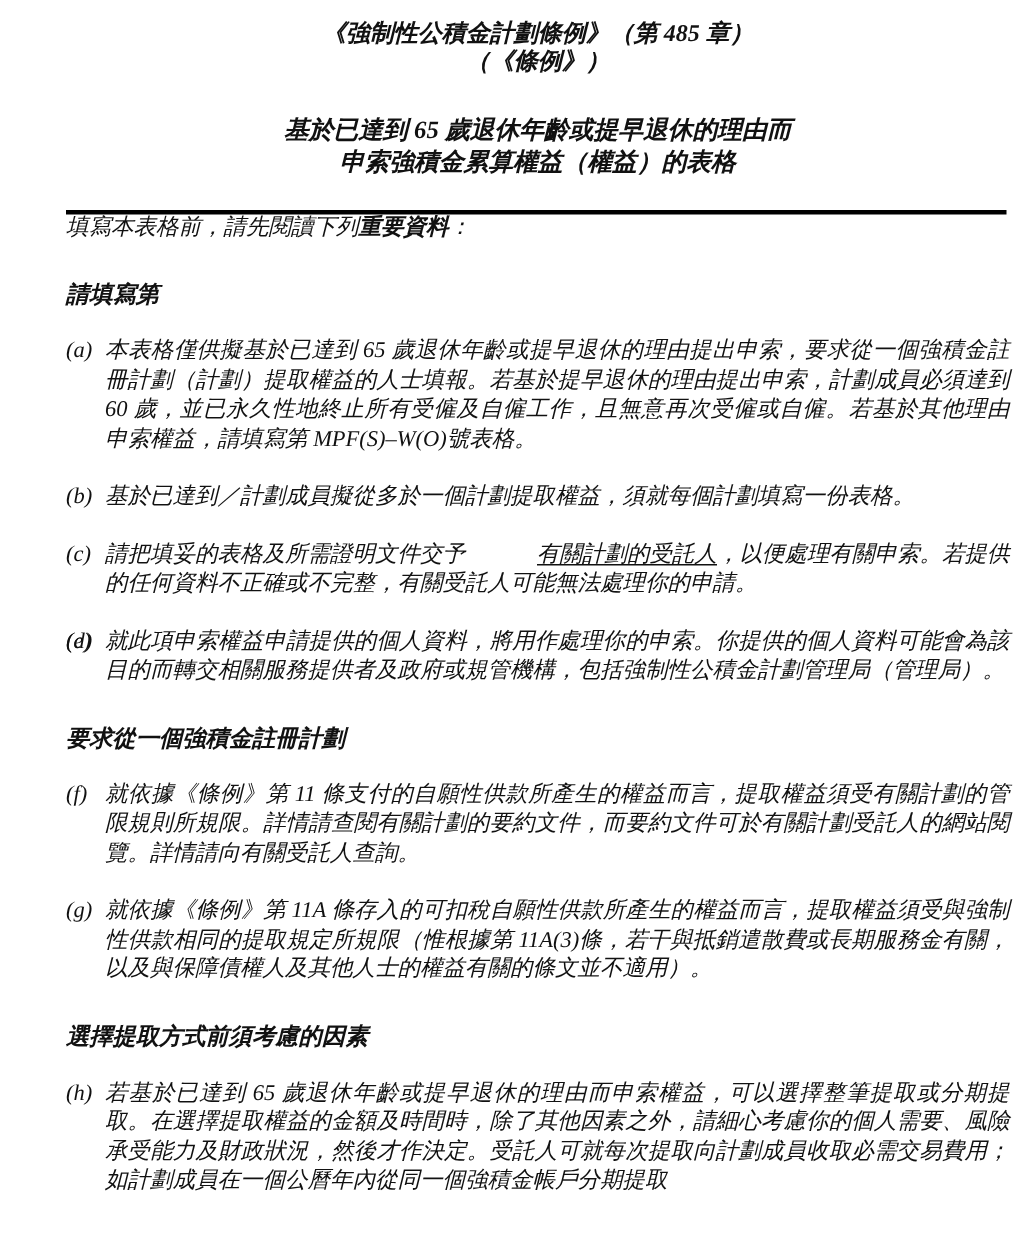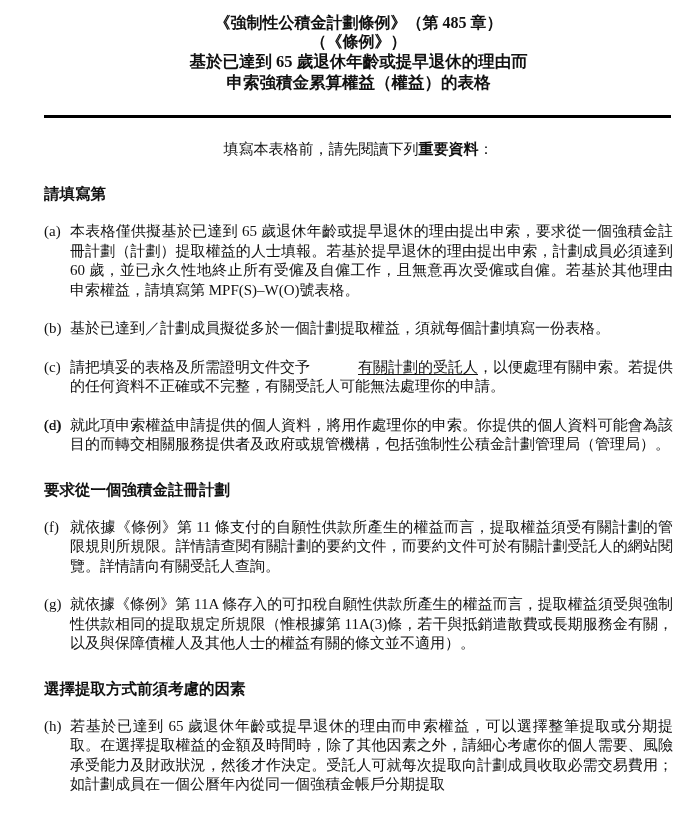--- a/index.html
+++ b/index.html
@@ -12,44 +12,44 @@
     height: 834px;
     overflow: hidden;
     font-family: "Liberation Serif", "DejaVu Serif", serif;
     color: #111111;
   }
   .page {
     box-sizing: border-box;
     width: 683px;
     height: 785px;
     padding: 13px 10px 0 44px;
+    font-style: italic;
   }
   .doc-header {
     text-align: center;
     font-weight: bold;
   }
   .doc-title {
     font-size: 16px;
     line-height: 19px;
   }
   .doc-subtitle {
     font-size: 16.5px;
     line-height: 21px;
+    margin-top: 25px;
   }
   .divider {
     height: 3px;
     background: #000000;
     border: none;
     margin: 22px 2px 0 0;
   }
   .intro-line {
-    text-align: center;
     font-size: 15px;
     line-height: 19px;
-    margin-top: 22px;
   }
   .intro-line .em {
     font-weight: bold;
   }
   .section-heading {
     font-size: 15.5px;
     font-weight: bold;
     margin-top: 25px;
     line-height: 19px;
   }

